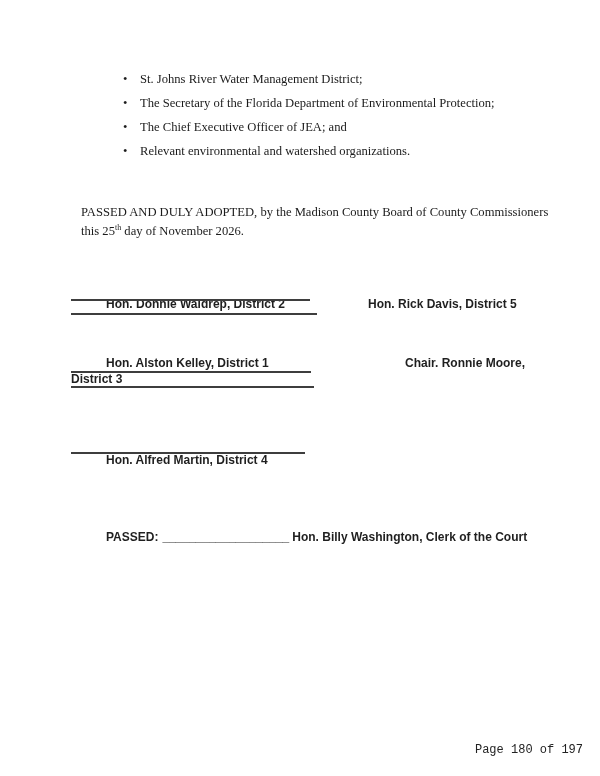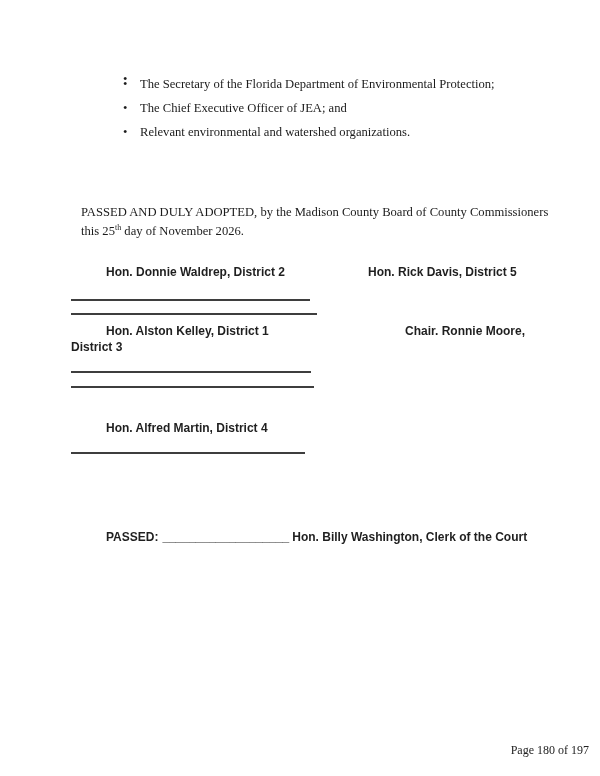--- a/index.html
+++ b/index.html
@@ -56,20 +56,21 @@
     margin-top: 47px;
   }
   
   .sig-name {
     position: absolute;
     font-family: "Liberation Sans", sans-serif;
     font-weight: bold;
     font-size: 12px;
     color: #1f1f1f;
     white-space: nowrap;
+    margin-top: 32px;
   }
   .sig-line {
     position: absolute;
     height: 1.6px;
     background: #3e3e3e;
   }
   .pos-r1l { left: 106px; top: 265px; }
   .pos-r1r { left: 368px; top: 265px; }
   .pos-lA1 { left: 71px; top: 299px; width: 239px; }
   .pos-lA2 { left: 71px; top: 313px; width: 246px; }
@@ -88,36 +89,37 @@
     font-family: "Liberation Sans", sans-serif;
     font-weight: bold;
     font-size: 12px;
     color: #1f1f1f;
     white-space: nowrap;
   }
   .attest .gap { padding: 0 3px 0 4px; }
   
   .footer-page {
     position: absolute;
-    right: 11px;
+    right: 17px;
     top: 743px;
-    font-family: Liberation Serif, serif;
+    font-family: Liberation Mono, monospace;
     font-size: 12px;
     color: #222222;
     white-space: nowrap;
   }
 </style>
 </head>
 <body>
 
 <div class="page">
 
   <ul class="bullet-list">
     <li class="bullet-item">
       <span class="bullet">•</span>
+      <span class="bline">St. Johns River Water Management District;</span>
     </li>
     <li class="bullet-item">
       <span class="bullet">•</span>
       <span class="bline">The Secretary of the Florida Department of Environmental Protection;</span>
     </li>
     <li class="bullet-item">
       <span class="bullet">•</span>
       <span class="bline">The Chief Executive Officer of JEA; and</span>
     </li>
     <li class="bullet-item">

